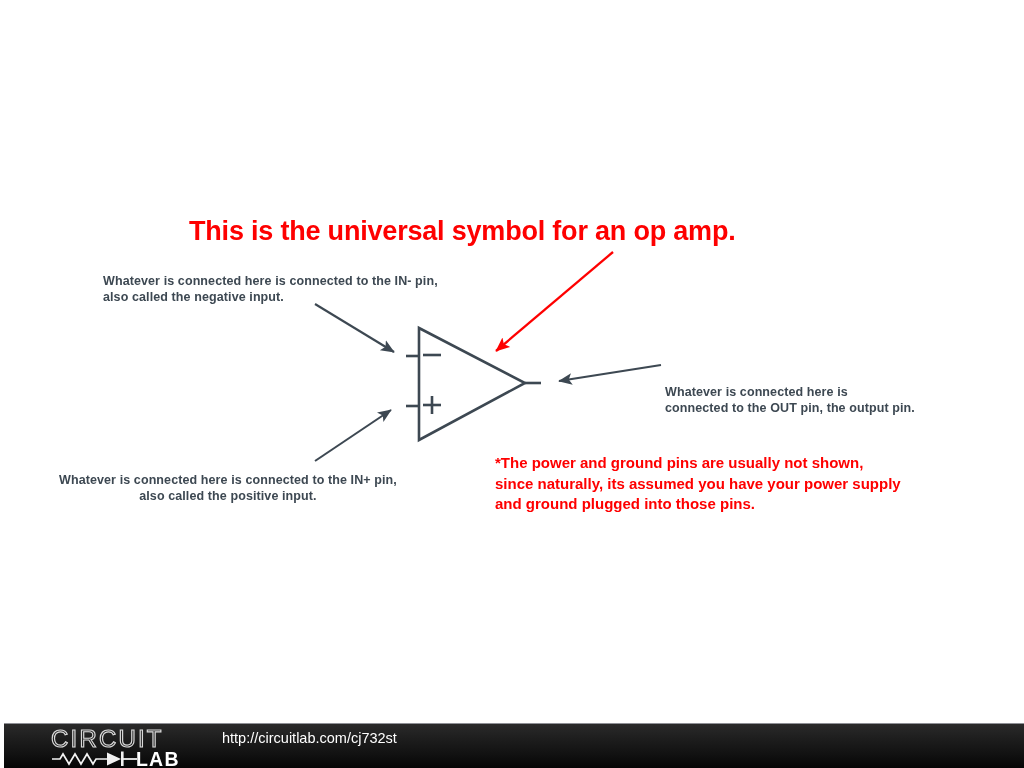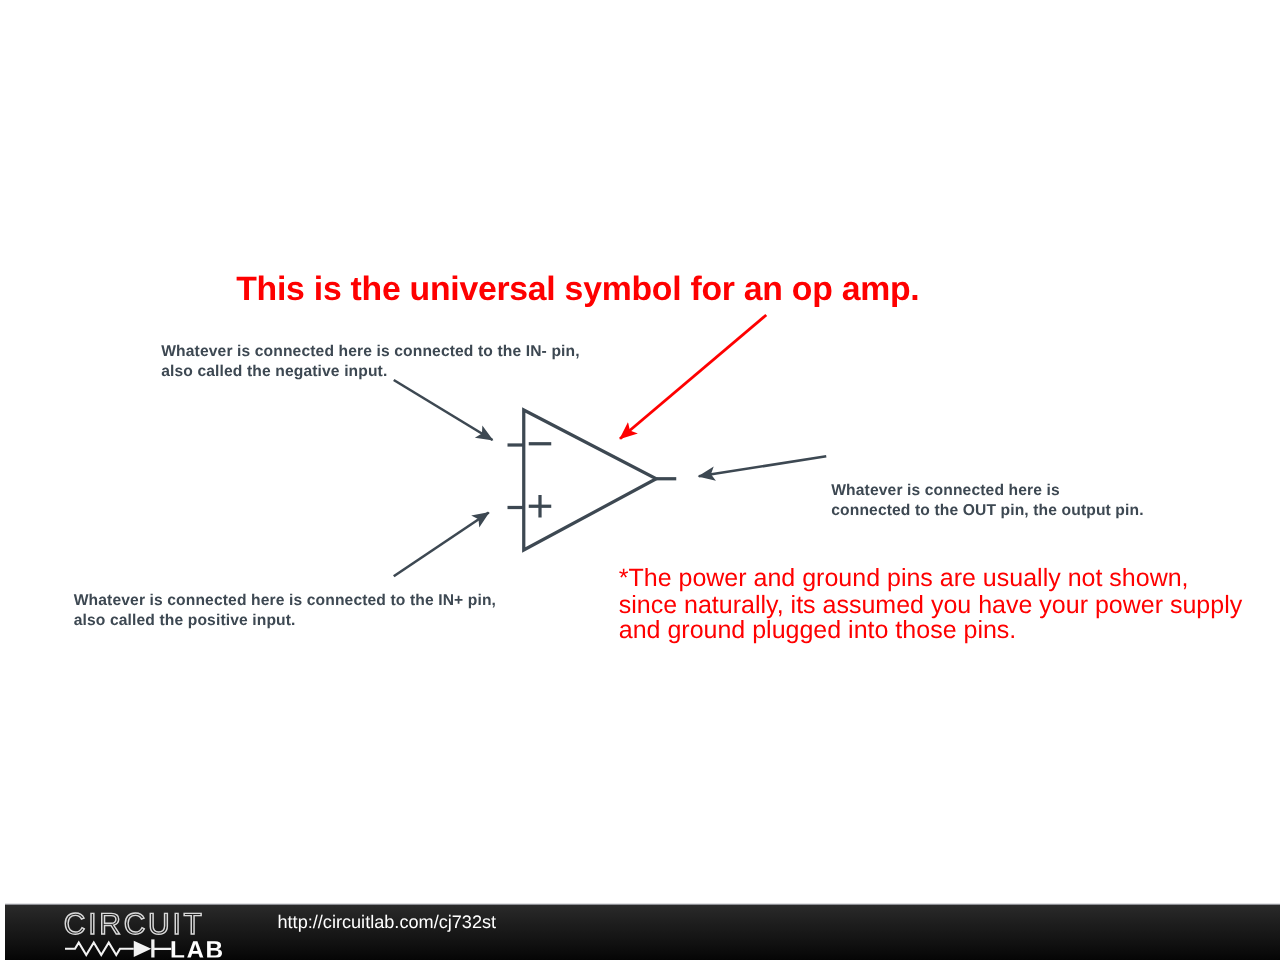--- a/index.html
+++ b/index.html
@@ -46,30 +46,30 @@
 
   .note {
     position: absolute;
     font-size: 12.5px;
     font-weight: bold;
     color: #3d4852;
     line-height: 16px;
     white-space: pre-line;
     letter-spacing: 0.1px;
   }
-  .note-in-minus { left: 99px;  top: 273px; margin-left: 26px; }
+  .note-in-minus { left: 99px;  top: 273px; }
   .note-out      { left: 661px; top: 352px; margin-top: 32px; }
-  .note-in-plus  { left: 55px;  top: 472px; }
+  .note-in-plus  { left: 55px;  top: 472px; text-align: center; }
 
   .red-note {
     position: absolute;
     left: 491px;
     top: 453px;
-    font-size: 20px;
-    font-weight: normal;
+    font-size: 15px;
+    font-weight: bold;
     color: #fe0000;
     line-height: 20.5px;
     white-space: pre-line;
   }
 
   
   .footer {
     position: absolute;
     left: 0;
     top: 723px;

